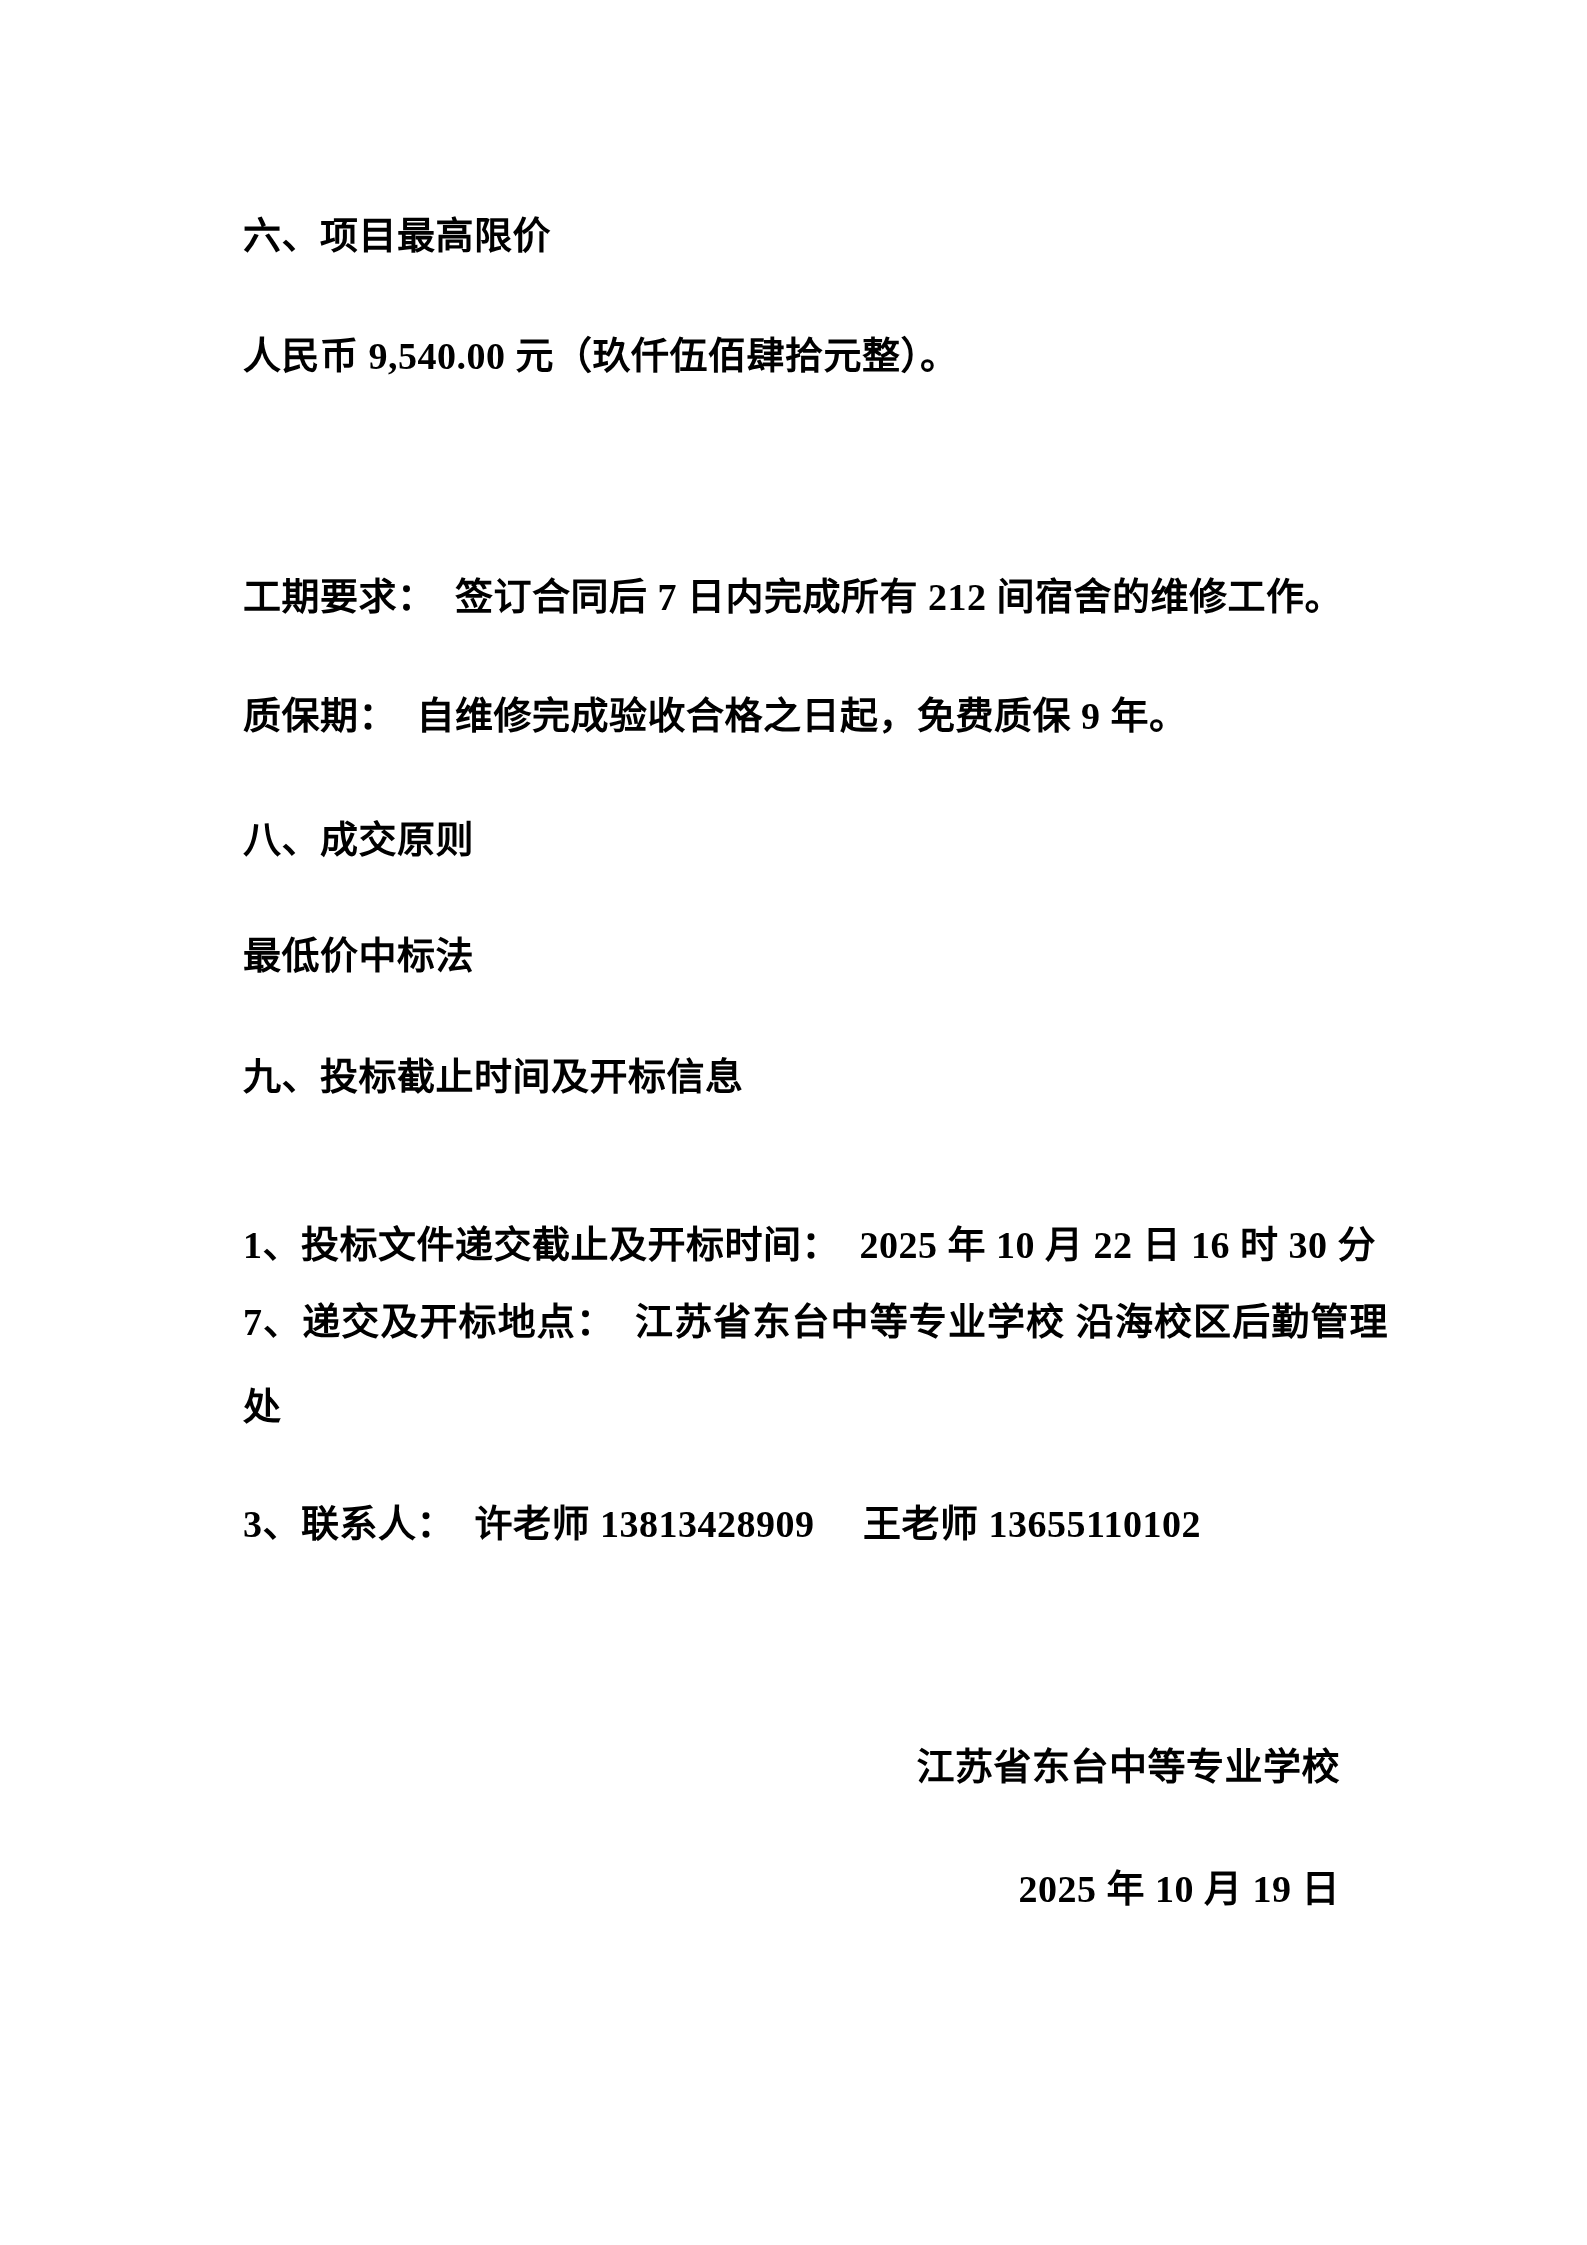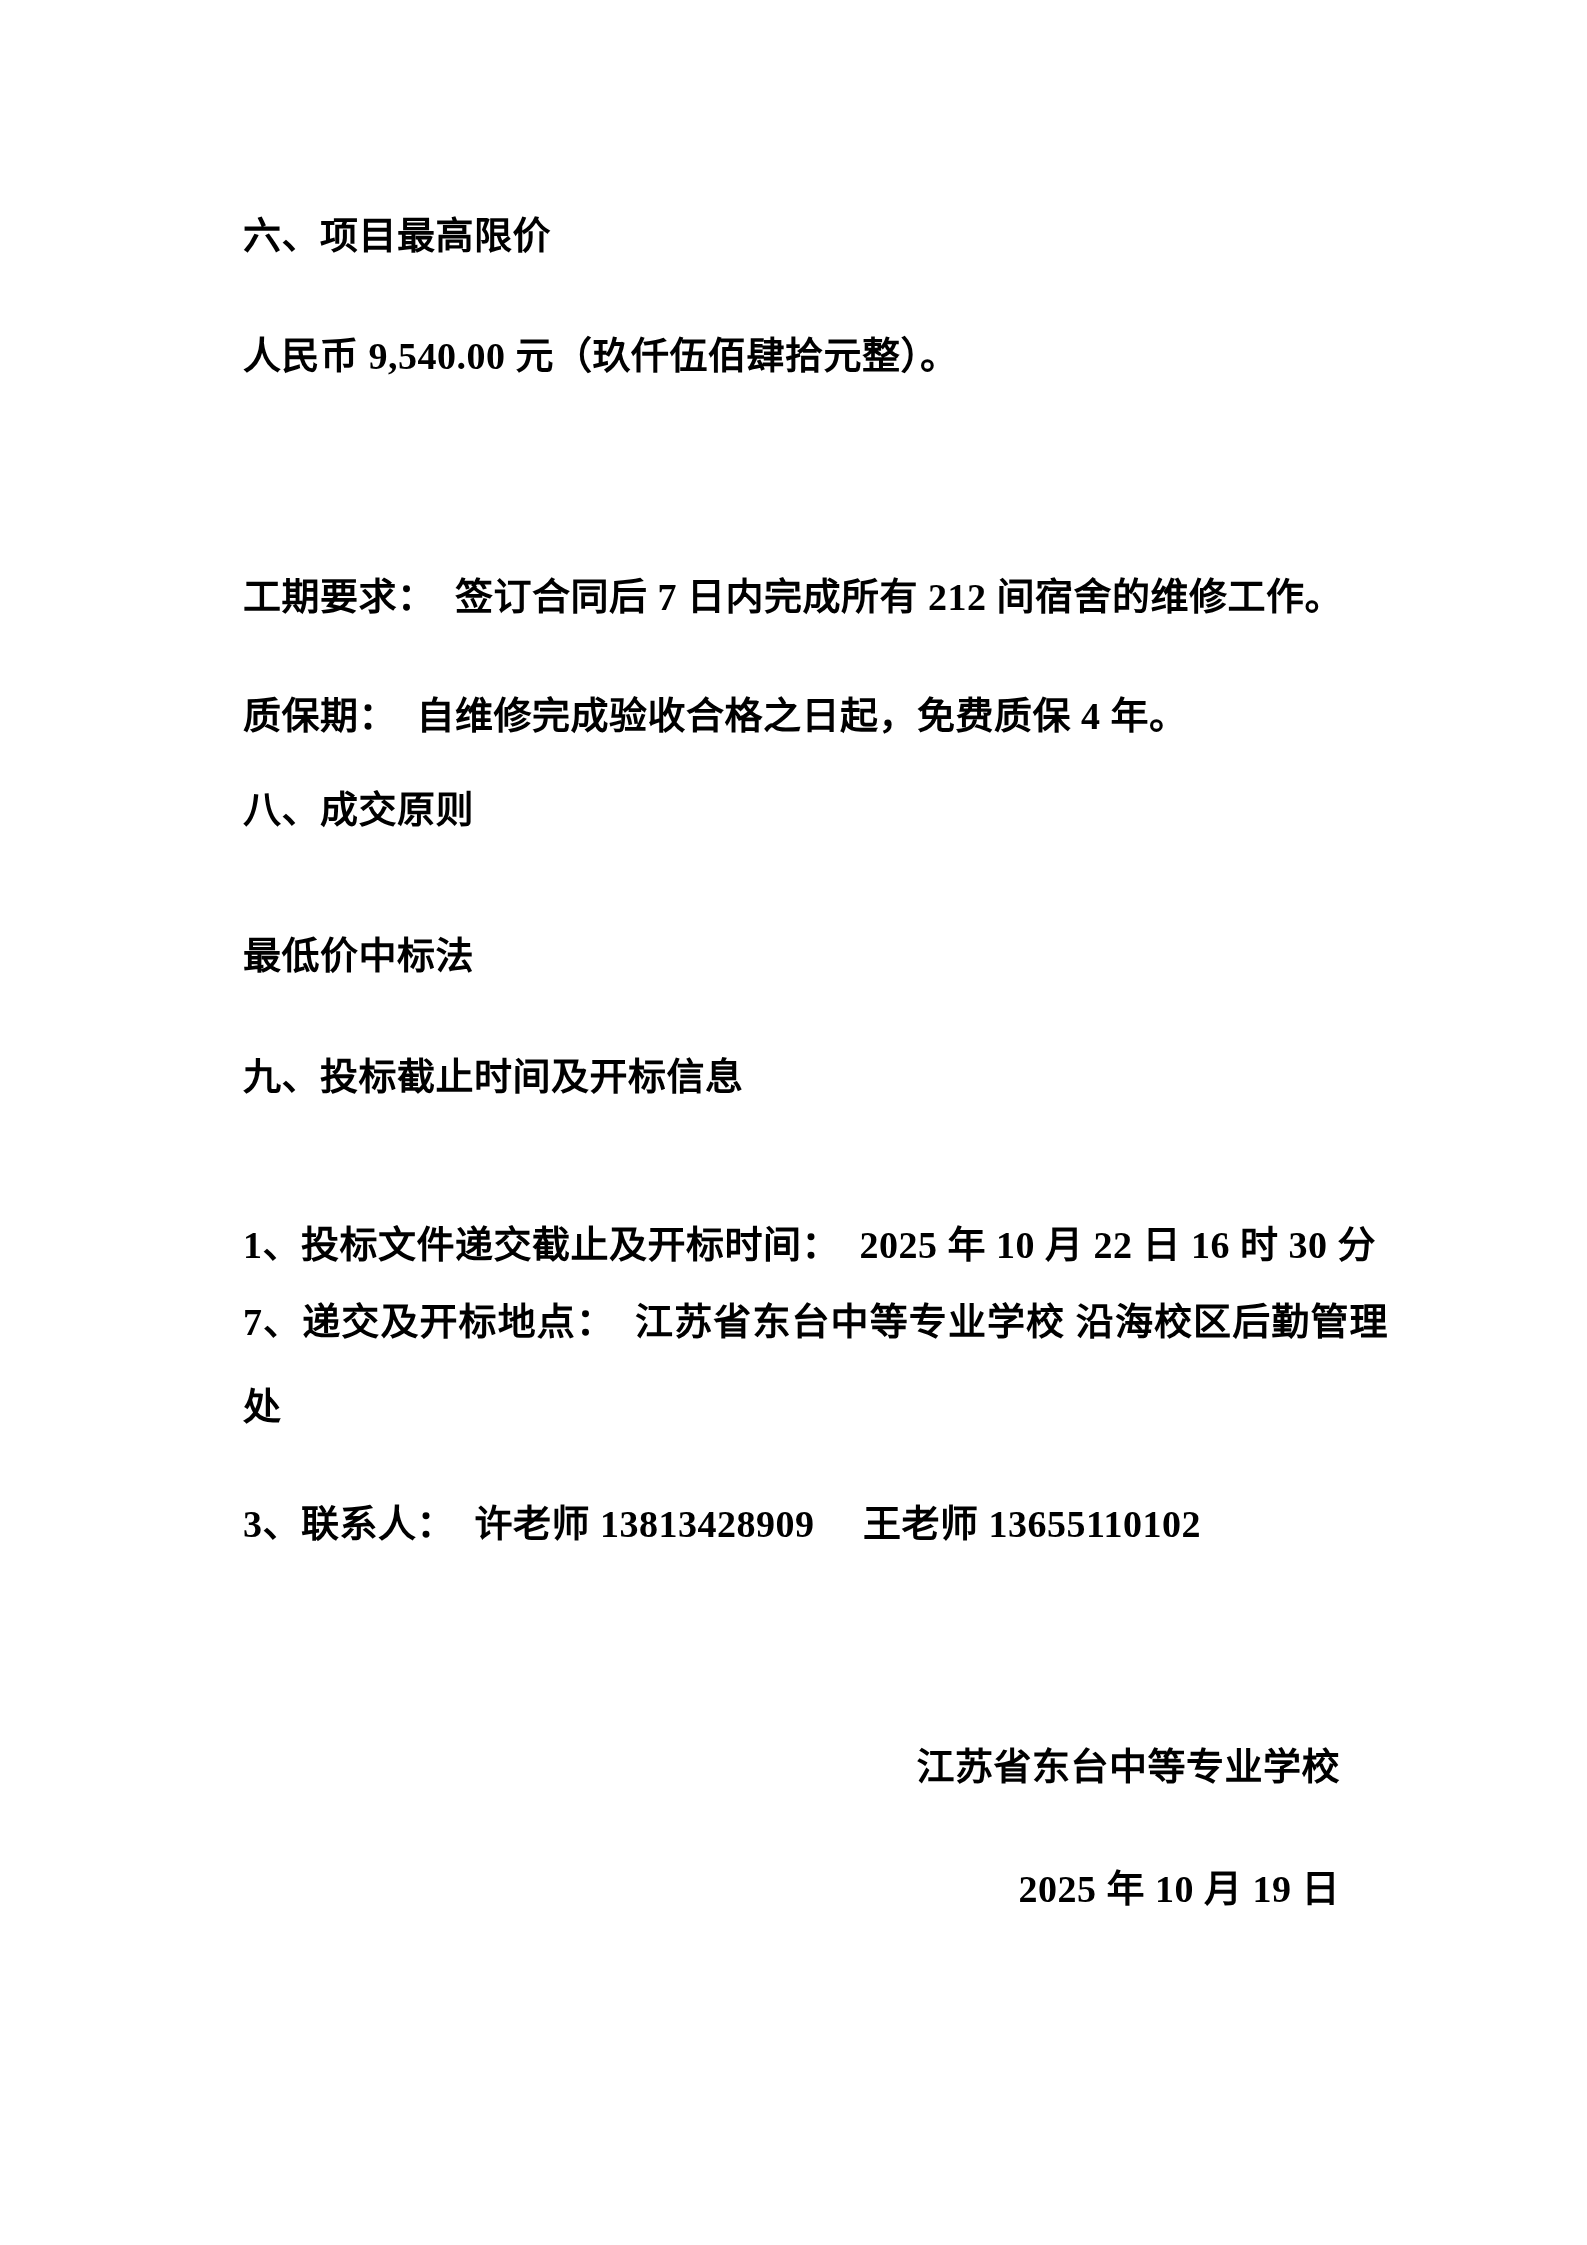--- a/index.html
+++ b/index.html
@@ -46,23 +46,23 @@
 
 <div class="page">
 
   <h2 class="line heading" style="top:194px">六、项目最高限价</h2>
 
   <p class="line" style="top:314px">人民币 9,540.00 元（玖仟伍佰肆拾元整）。</p>
 
 
   <p class="line" style="top:555px">工期要求：　签订合同后 7 日内完成所有 212 间宿舍的维修工作。</p>
 
-  <p class="line" style="top:674px">质保期：　自维修完成验收合格之日起，免费质保 4 年。</p>
+  <p class="line" style="top:674px">质保期：　自维修完成验收合格之日起，免费质保 9 年。</p>
 
-  <h2 class="line heading" style="top:768px">八、成交原则</h2>
+  <h2 class="line heading" style="top:798px">八、成交原则</h2>
 
   <p class="line" style="top:914px">最低价中标法</p>
 
   <h2 class="line heading" style="top:1035px">九、投标截止时间及开标信息</h2>
 
   <p class="line" style="top:1203px">1、投标文件递交截止及开标时间：　2025 年 10 月 22 日 16 时 30 分</p>
 
   <p class="line justify" style="top:1280px">7、递交及开标地点：　江苏省东台中等专业学校 沿海校区后勤管理处</p>
 
   <p class="line" style="top:1482px">3、联系人：　许老师 13813428909　 王老师 13655110102</p>

